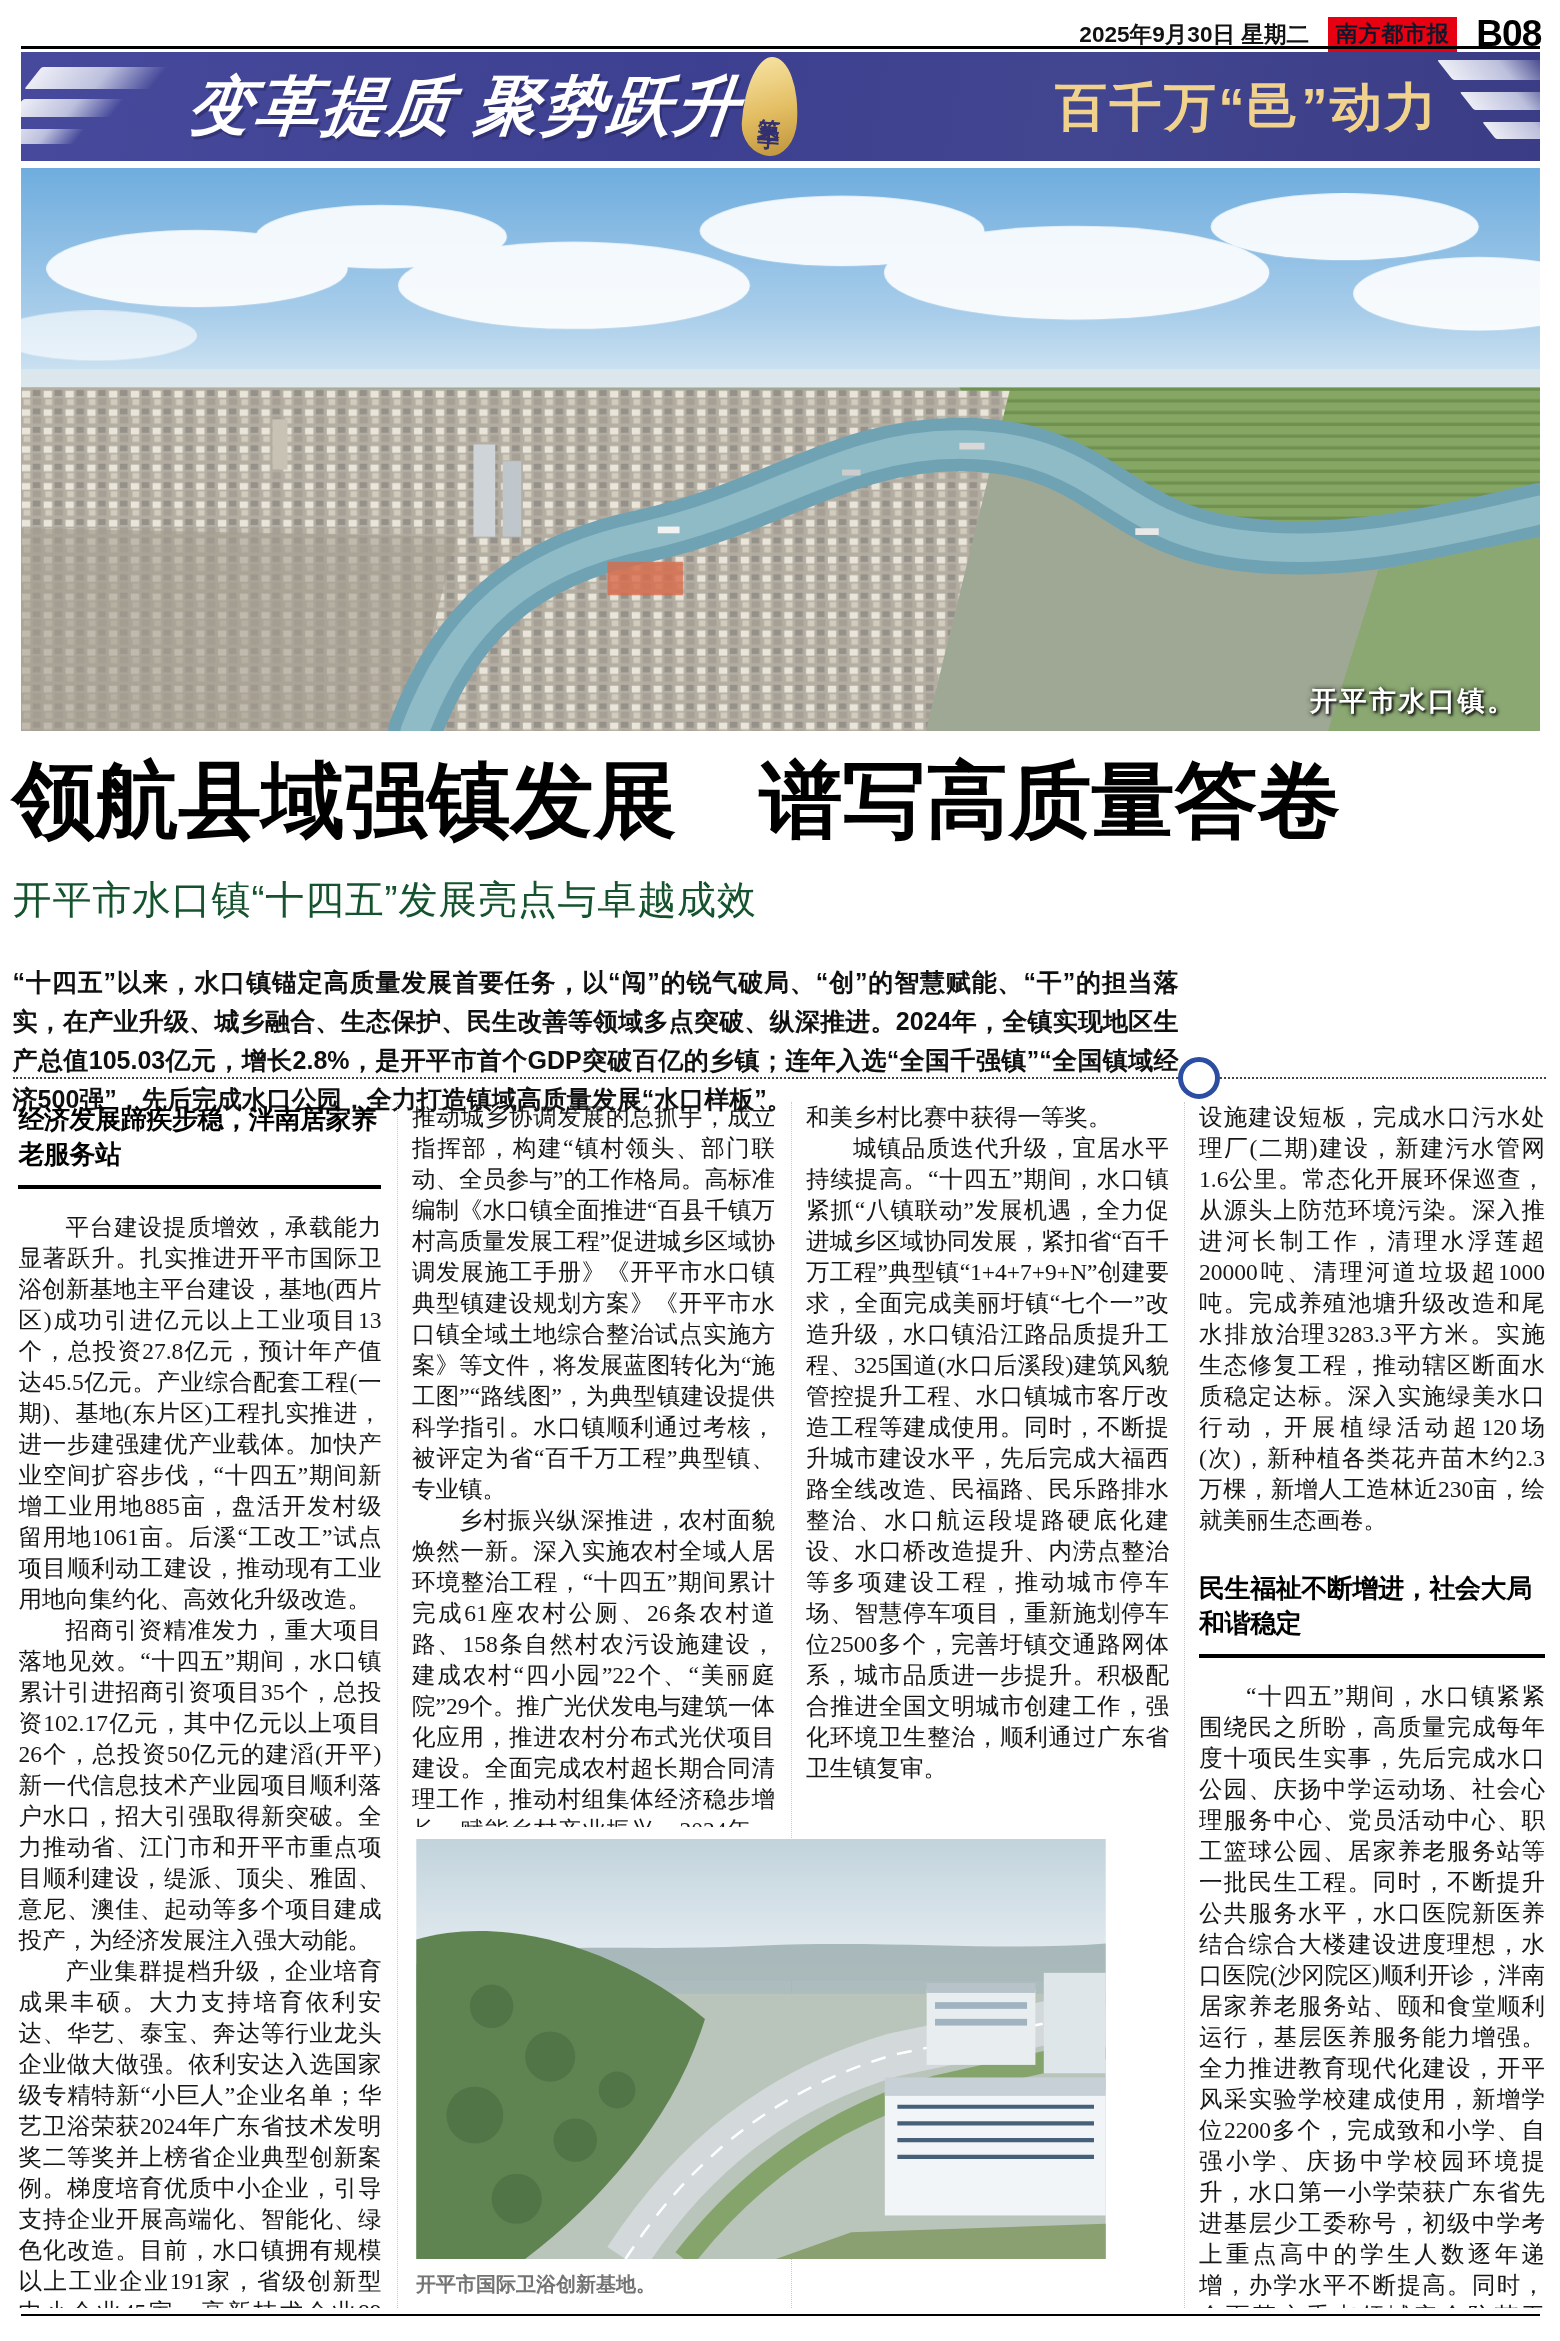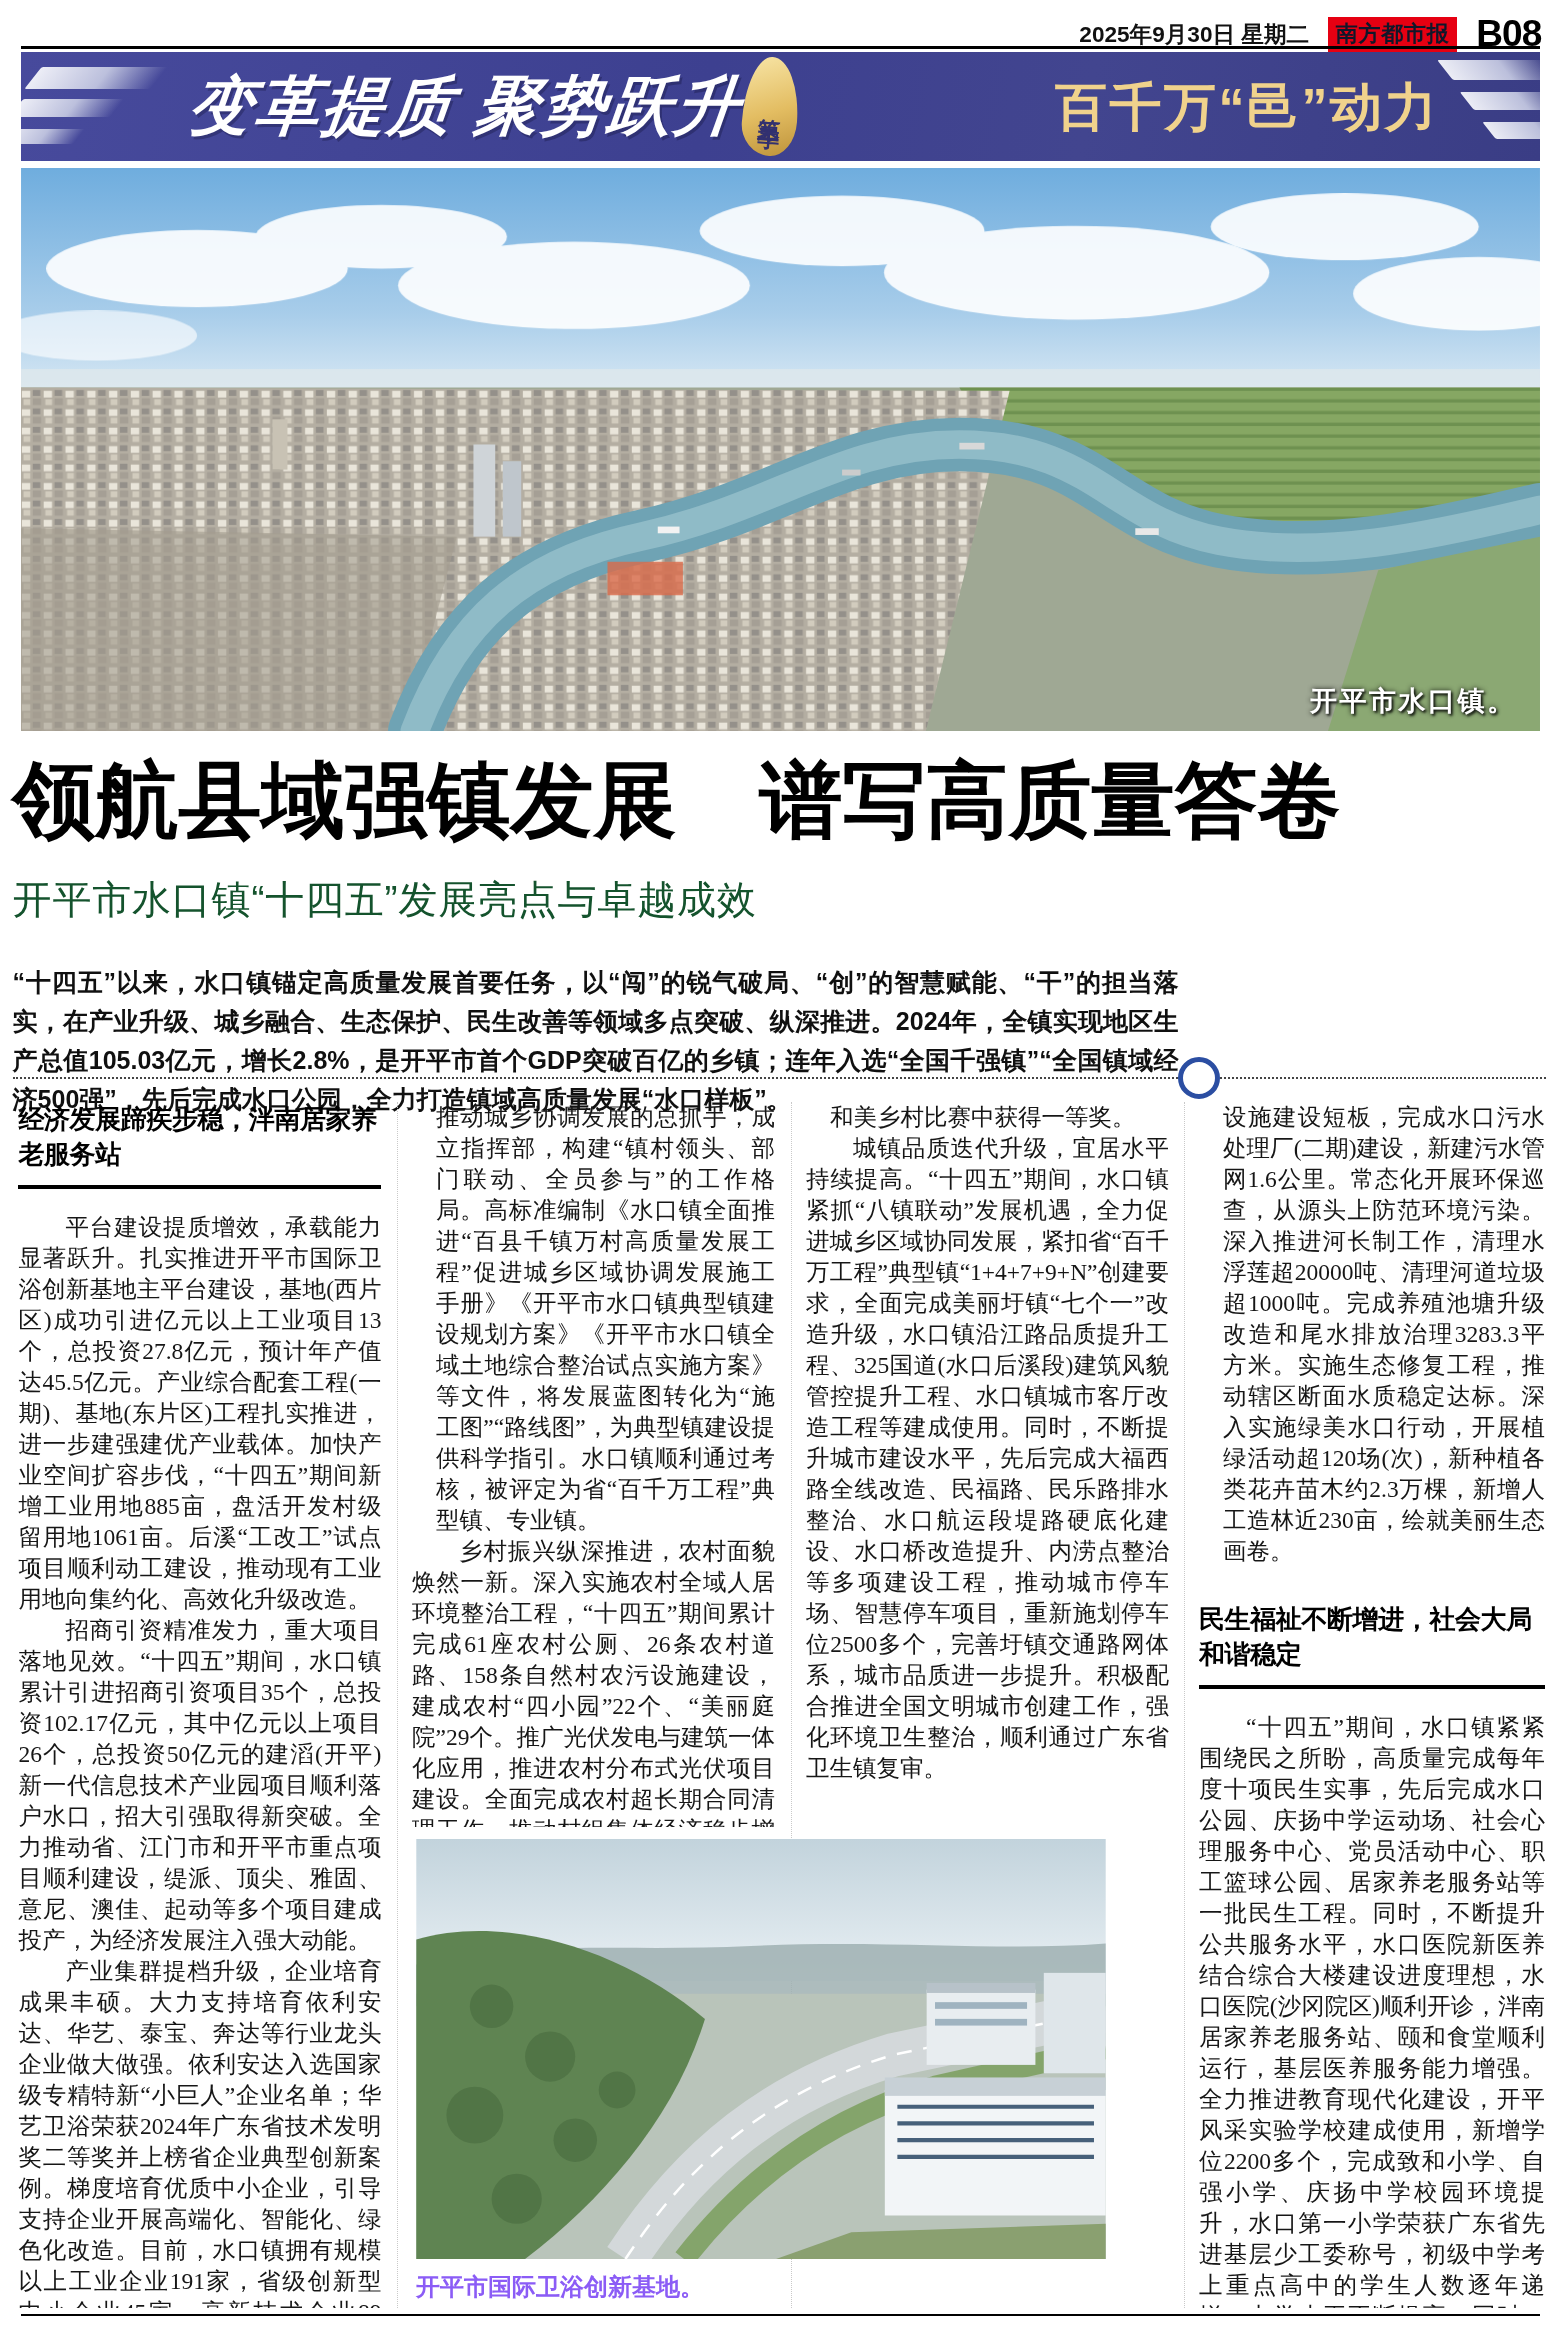--- a/index.html
+++ b/index.html
@@ -51,35 +51,35 @@
           font-weight:700;color:#101010;text-align:justify;
           font-family:"Liberation Sans","DejaVu Sans",sans-serif;}
   .dot-rule{position:absolute;top:1077px;left:12.6px;width:1533px;border-top:2.5px dotted #444;}
   .blue-ring{position:absolute;top:1057px;left:1178px;width:32px;height:32px;border-radius:50%;
           border:5px solid #2b4ea2;background:#fff;}
 
   
   .col{position:absolute;top:1102px;height:1206px;overflow:hidden;font-size:23.5px;line-height:31px;
        text-align:justify;color:#161616;}
   .col p{margin:0;text-indent:2em;}
-  .col p.no-indent{text-indent:0;margin-left:24px;}
+  .col p.no-indent{text-indent:0;}
   .col-heading{font-size:26px;line-height:35px;font-weight:800;color:#000;text-align:left;
        font-family:"Liberation Sans","DejaVu Sans",sans-serif;letter-spacing:-0.4px;margin:0 0 13.4px;}
   .h-gap{margin-top:35px;}
   .heading-rule{height:3.4px;background:#000;margin:0 0 23.5px;}
   .col-1{left:18.4px;width:363px;}
   .col-2{left:412px;width:363px;height:725px;}
   .col-3{left:806px;width:363px;height:725px;}
   .col-4{left:1199px;width:346px;}
   .v-divider{position:absolute;top:1102px;height:1206px;border-left:1.7px dotted #c9c9c9;}
 
   
   .inner-photo{position:absolute;top:1839px;left:416px;width:690px;}
   .inner-photo svg{display:block;}
-  .inner-caption{margin-top:11.7px;font-size:24px;font-weight:600;color:#8b5cf6;
+  .inner-caption{margin-top:11.7px;font-size:20px;font-weight:600;color:#737373;
           font-family:"Liberation Sans","DejaVu Sans",sans-serif;}
 
   .bottom-rule{position:absolute;top:2314px;left:21px;width:1519px;height:1.7px;background:#000;}
 </style>
 </head>
 <body>
 
 <div class="page">
 
   <div class="masthead">

